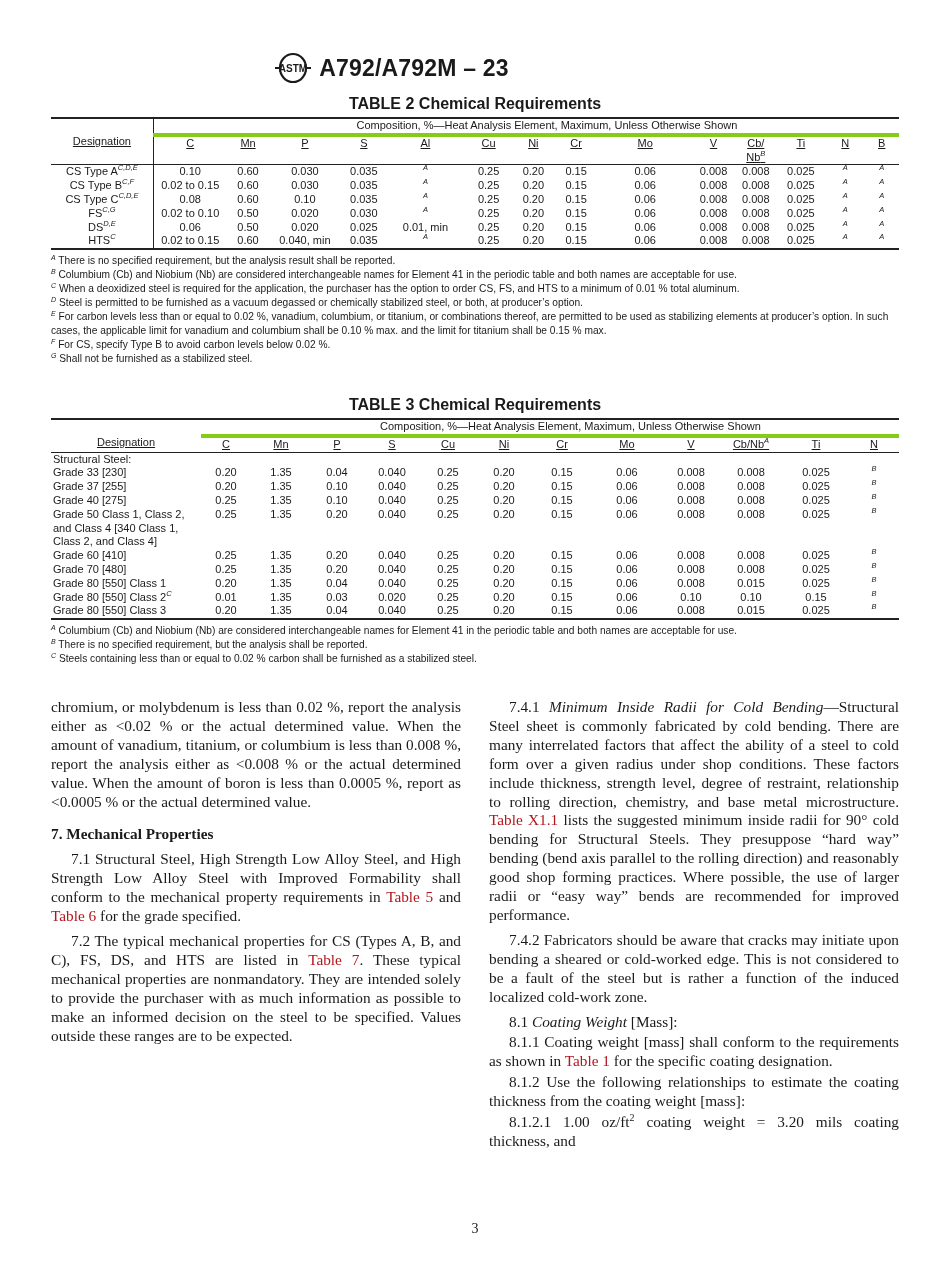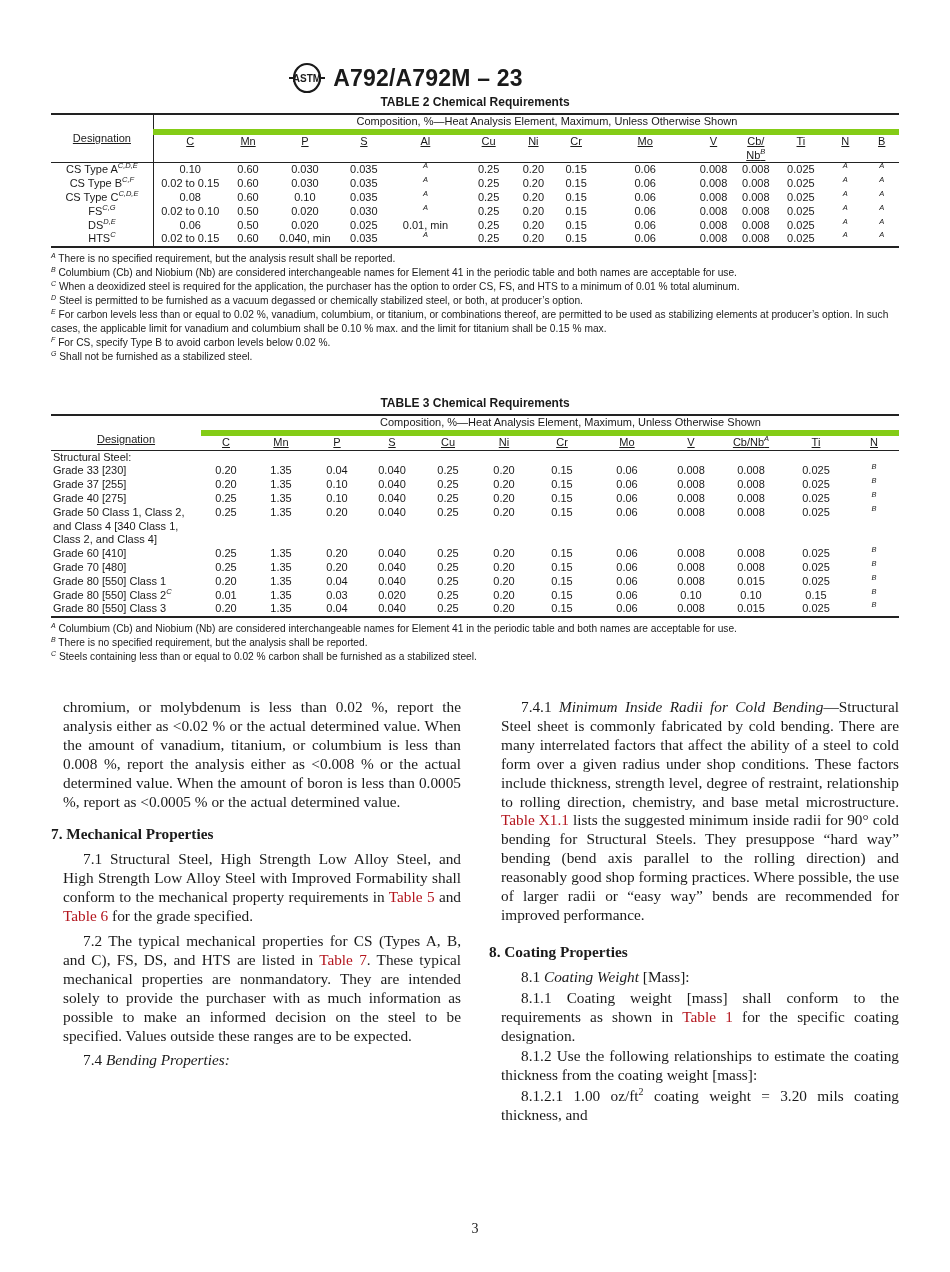--- a/index.html
+++ b/index.html
@@ -1,45 +1,45 @@
 <!DOCTYPE html>
 <html><head>
 <meta charset="utf-8">
 <style>
   html, body { margin: 0; padding: 0; background: #ffffff; }
   body { width: 950px; height: 1272px; position: relative; overflow: hidden; color: #1a1a1a; }
 
   
-  .doc-header { position: absolute; top: 52px; left: 14px; width: 782px; text-align: center; margin-top: 10px; }
+  .doc-header { position: absolute; top: 52px; left: 0; width: 782px; text-align: center; }
   .doc-header .inner { display: inline-flex; align-items: center; gap: 6px; }
   .logo { width: 40px; height: 32px; }
   .doc-id { font-family: "Liberation Sans", sans-serif; font-weight: bold; font-size: 23px; letter-spacing: 0.2px; }
 
   
   .tbl-wrap { position: absolute; left: 51px; width: 848px; }
-  .tbl-title { text-align: center; font-family: "Liberation Sans", sans-serif; font-weight: bold; font-size: 12px; margin-bottom: 4px; }
+  .tbl-title { text-align: center; font-family: "Liberation Sans", sans-serif; font-weight: bold; font-size: 16px; margin-bottom: 4px; }
   table.chem { width: 100%; border-collapse: collapse; font-family: "Liberation Sans", sans-serif; font-size: 11px; line-height: 13.8px; }
   table.chem th, table.chem td { padding: 0 2px; font-weight: normal; text-align: center; white-space: nowrap; vertical-align: top; }
   table.chem thead tr.comp th { border-top: 2px solid #222; }
-  table.chem thead tr.comp th.span { border-bottom: 6px solid #84cc16; padding-left: 43px; }
+  table.chem thead tr.comp th.span { border-bottom: 4px solid #84cc16; padding-left: 43px; }
   table.chem thead tr.cols th { border-bottom: 1px solid #222; text-decoration: underline; }
   table.chem tbody tr:last-child td { border-bottom: 2px solid #222; }
   table.chem td.first, table.chem th.first { text-align: center; }
   table.t2 .vrule { border-right: 1.5px solid #222; }
   table.t3 td.first { text-align: left; white-space: normal; }
   sup, .sup { font-size: 7.5px; font-style: italic; vertical-align: super; line-height: 0; }
   .footnotes { font-family: "Liberation Sans", sans-serif; font-size: 10.2px; line-height: 13.9px; margin-top: 4px; }
   .footnotes p { margin: 0; }
   .footnotes .sup { font-size: 7px; }
 
   
   .col { position: absolute; top: 698px; width: 410px; font-family: "Liberation Serif", serif; font-size: 15.3px; line-height: 18.9px; text-align: justify; }
   .col-left { left: 51px; }
   .col-right { left: 489px; }
-  .col p { margin: 0 0 6px 12px; }
+  .col p { margin: 0 0 6px 0; }
   .col p.ind { text-indent: 20px; }
   .col h2 { font-size: 15.3px; font-weight: bold; margin: 14px 0 6px 0; }
   .col em { font-style: italic; }
   .link { color: #b3151d; }
   .page-num { position: absolute; top: 1221px; left: 0; width: 950px; text-align: center; font-family: "Liberation Serif", serif; font-size: 14px; }
 </style>
 </head>
 <body>
 
 <div class="doc-header">
@@ -398,25 +398,24 @@
       <p><span class="sup">B</span> <span>There is no specified requirement, but the analysis shall be reported.</span></p>
       <p><span class="sup">C</span> <span>Steels containing less than or equal to 0.02 % carbon shall be furnished as a stabilized steel.</span></p>
     </div>
 </div>
 
 <div class="col col-left">
   <p>chromium, or molybdenum is less than 0.02 %, report the analysis either as &lt;0.02 % or the actual determined value. When the amount of vanadium, titanium, or columbium is less than 0.008 %, report the analysis either as &lt;0.008 % or the actual determined value. When the amount of boron is less than 0.0005 %, report as &lt;0.0005 % or the actual determined value.</p>
   <h2>7. Mechanical Properties</h2>
   <p class="ind"><span>7.1 Structural Steel, High Strength Low Alloy Steel, and High Strength Low Alloy Steel with Improved Formability shall conform to the mechanical property requirements in </span><span class="link">Table 5</span><span> and </span><span class="link">Table 6</span><span> for the grade specified.</span></p>
   <p class="ind"><span>7.2 The typical mechanical properties for CS (Types A, B, and C), FS, DS, and HTS are listed in </span><span class="link">Table 7</span><span>. These typical mechanical properties are nonmandatory. They are intended solely to provide the purchaser with as much information as possible to make an informed decision on the steel to be specified. Values outside these ranges are to be expected.</span></p>
-  <p class="ind"><span>7.4</span> <em>Bending Properties:</em></p>
 </div>
 
 <div class="col col-right">
   <p class="ind"><span>7.4.1</span> <em>Minimum Inside Radii for Cold Bending</em><span>—Structural Steel sheet is commonly fabricated by cold bending. There are many interrelated factors that affect the ability of a steel to cold form over a given radius under shop conditions. These factors include thickness, strength level, degree of restraint, relationship to rolling direction, chemistry, and base metal microstructure. </span><span class="link">Table X1.1</span><span> lists the suggested minimum inside radii for 90° cold bending for Structural Steels. They presuppose “hard way” bending (bend axis parallel to the rolling direction) and reasonably good shop forming practices. Where possible, the use of larger radii or “easy way” bends are recommended for improved performance.</span></p>
-  <h2 style="margin-top:18px">8. Coating Properties</h2>
+  <p class="ind">7.4.2 Fabricators should be aware that cracks may initiate upon bending a sheared or cold-worked edge. This is not considered to be a fault of the steel but is rather a function of the induced localized cold-work zone.</p>
   <p class="ind" style="margin-bottom:2px"><span>8.1</span> <em>Coating Weight</em><span> [Mass]:</span></p>
   <p class="ind" style="margin-bottom:2px"><span>8.1.1 Coating weight [mass] shall conform to the requirements as shown in </span><span class="link">Table 1</span><span> for the specific coating designation.</span></p>
   <p class="ind" style="margin-bottom:2px">8.1.2 Use the following relationships to estimate the coating thickness from the coating weight [mass]:</p>
   <p class="ind" style="margin-bottom:2px"><span>8.1.2.1 1.00 oz/ft</span><sup style="font-style:normal;font-size:10px">2</sup><span> coating weight = 3.20 mils coating thickness, and</span></p>
 </div>
 
 <div class="page-num">3</div>
 
 </body></html>

